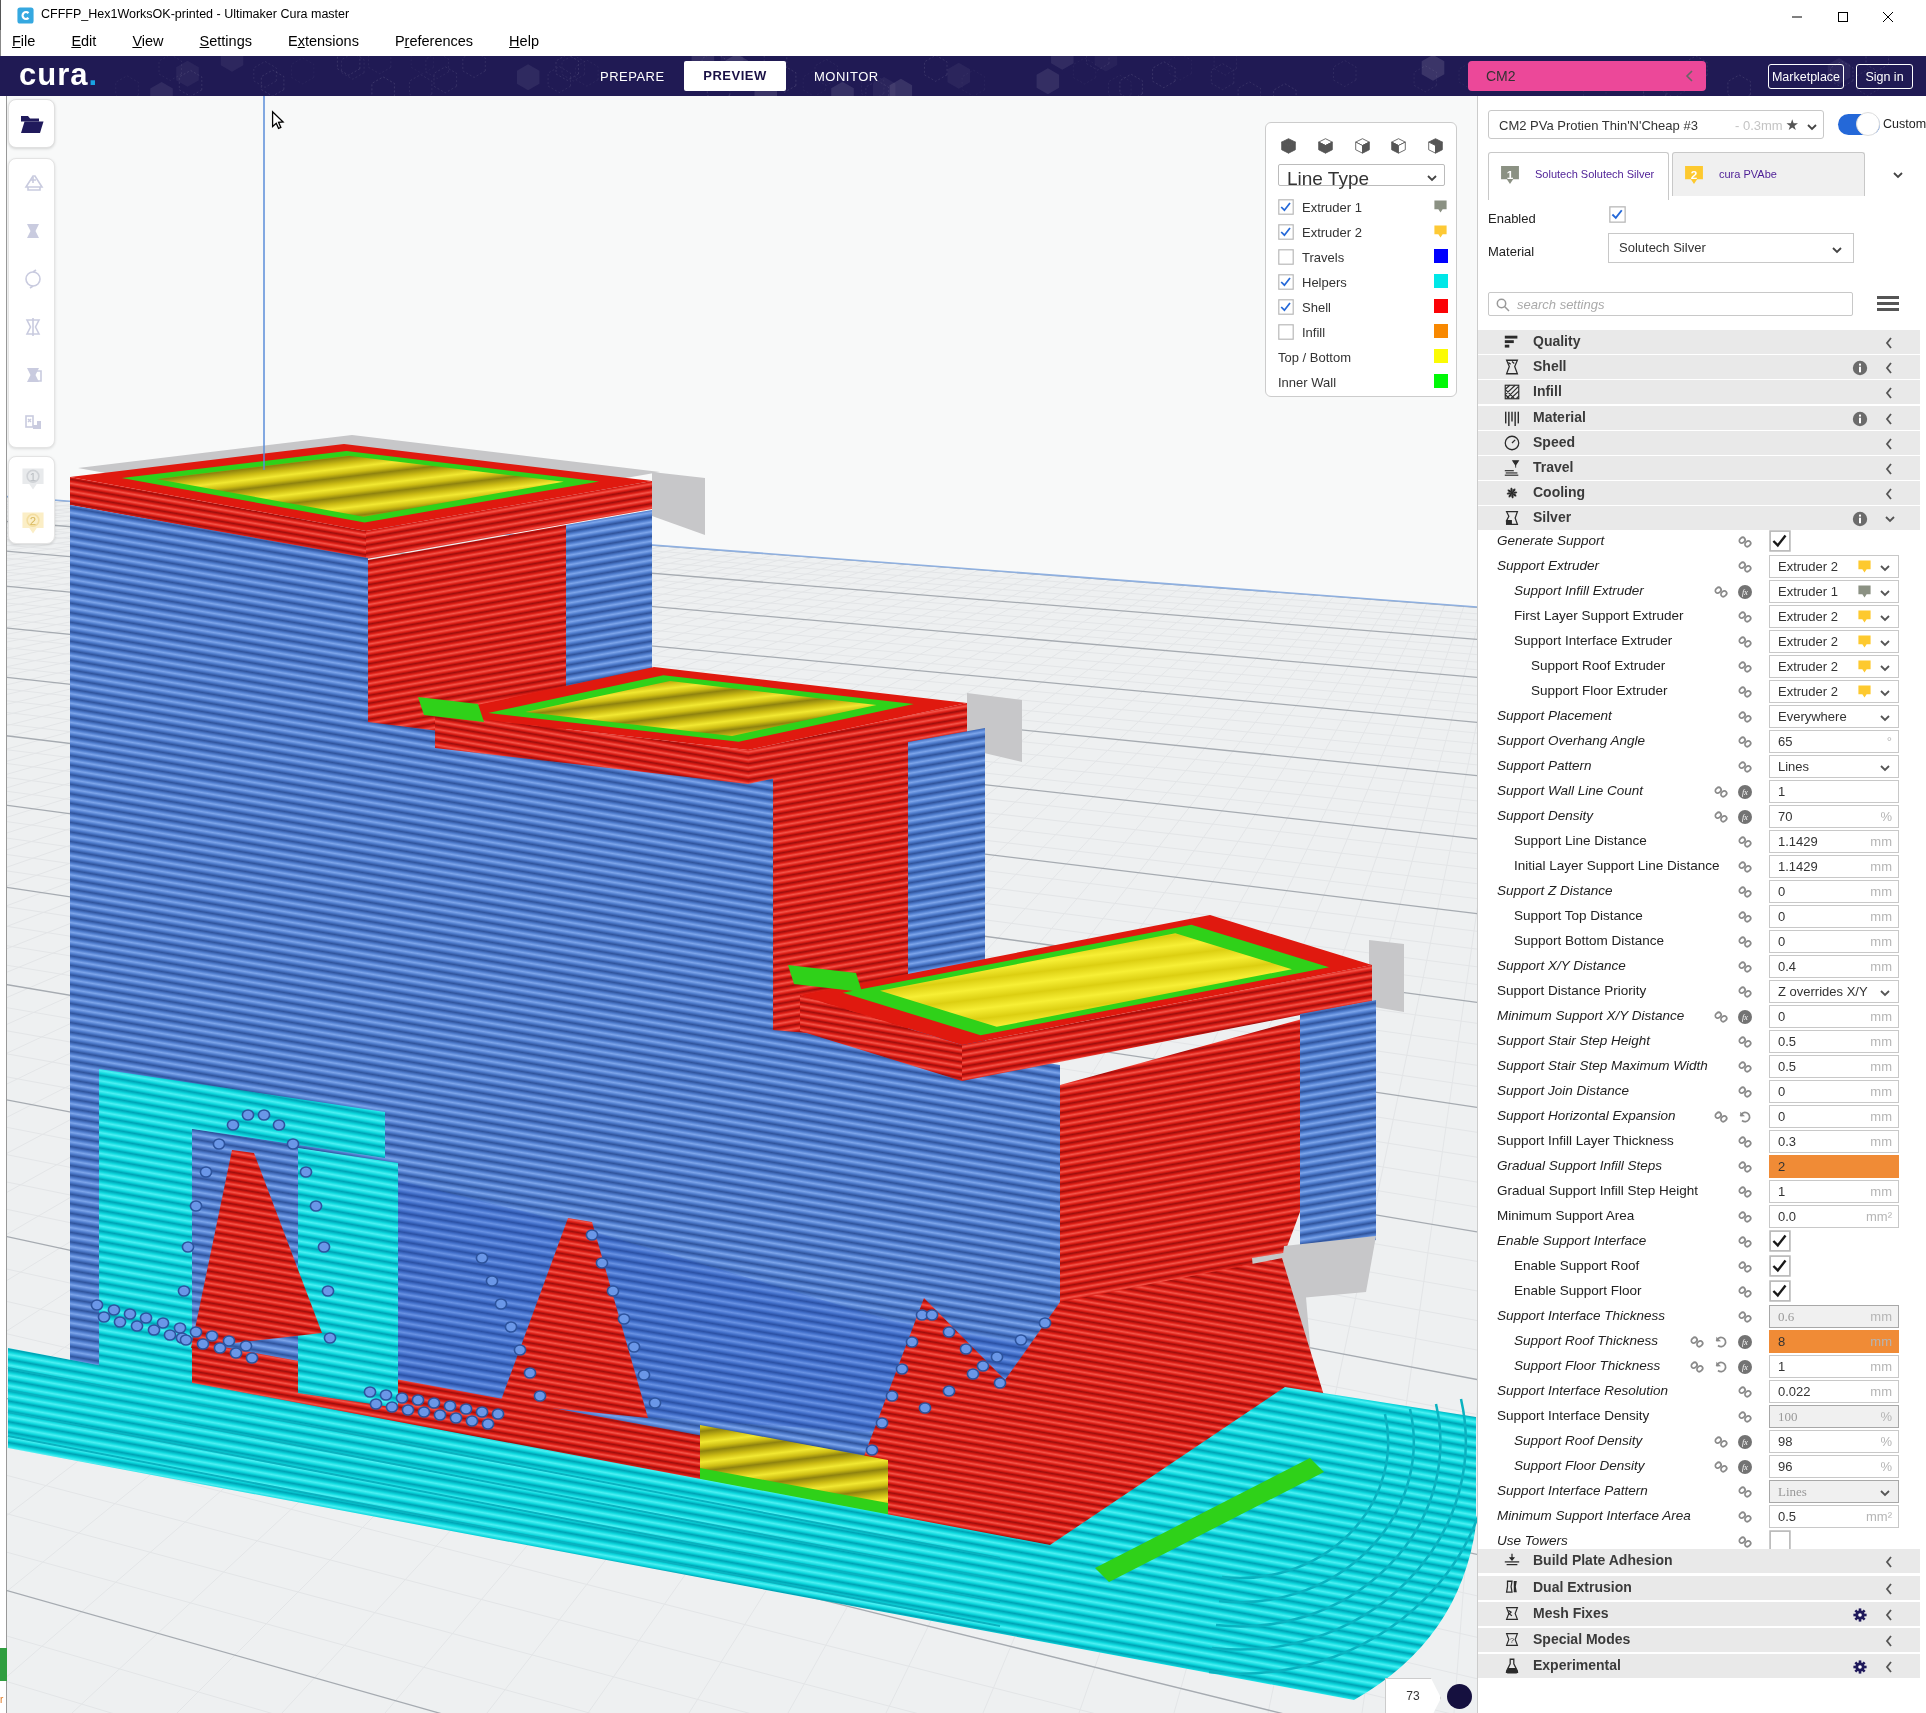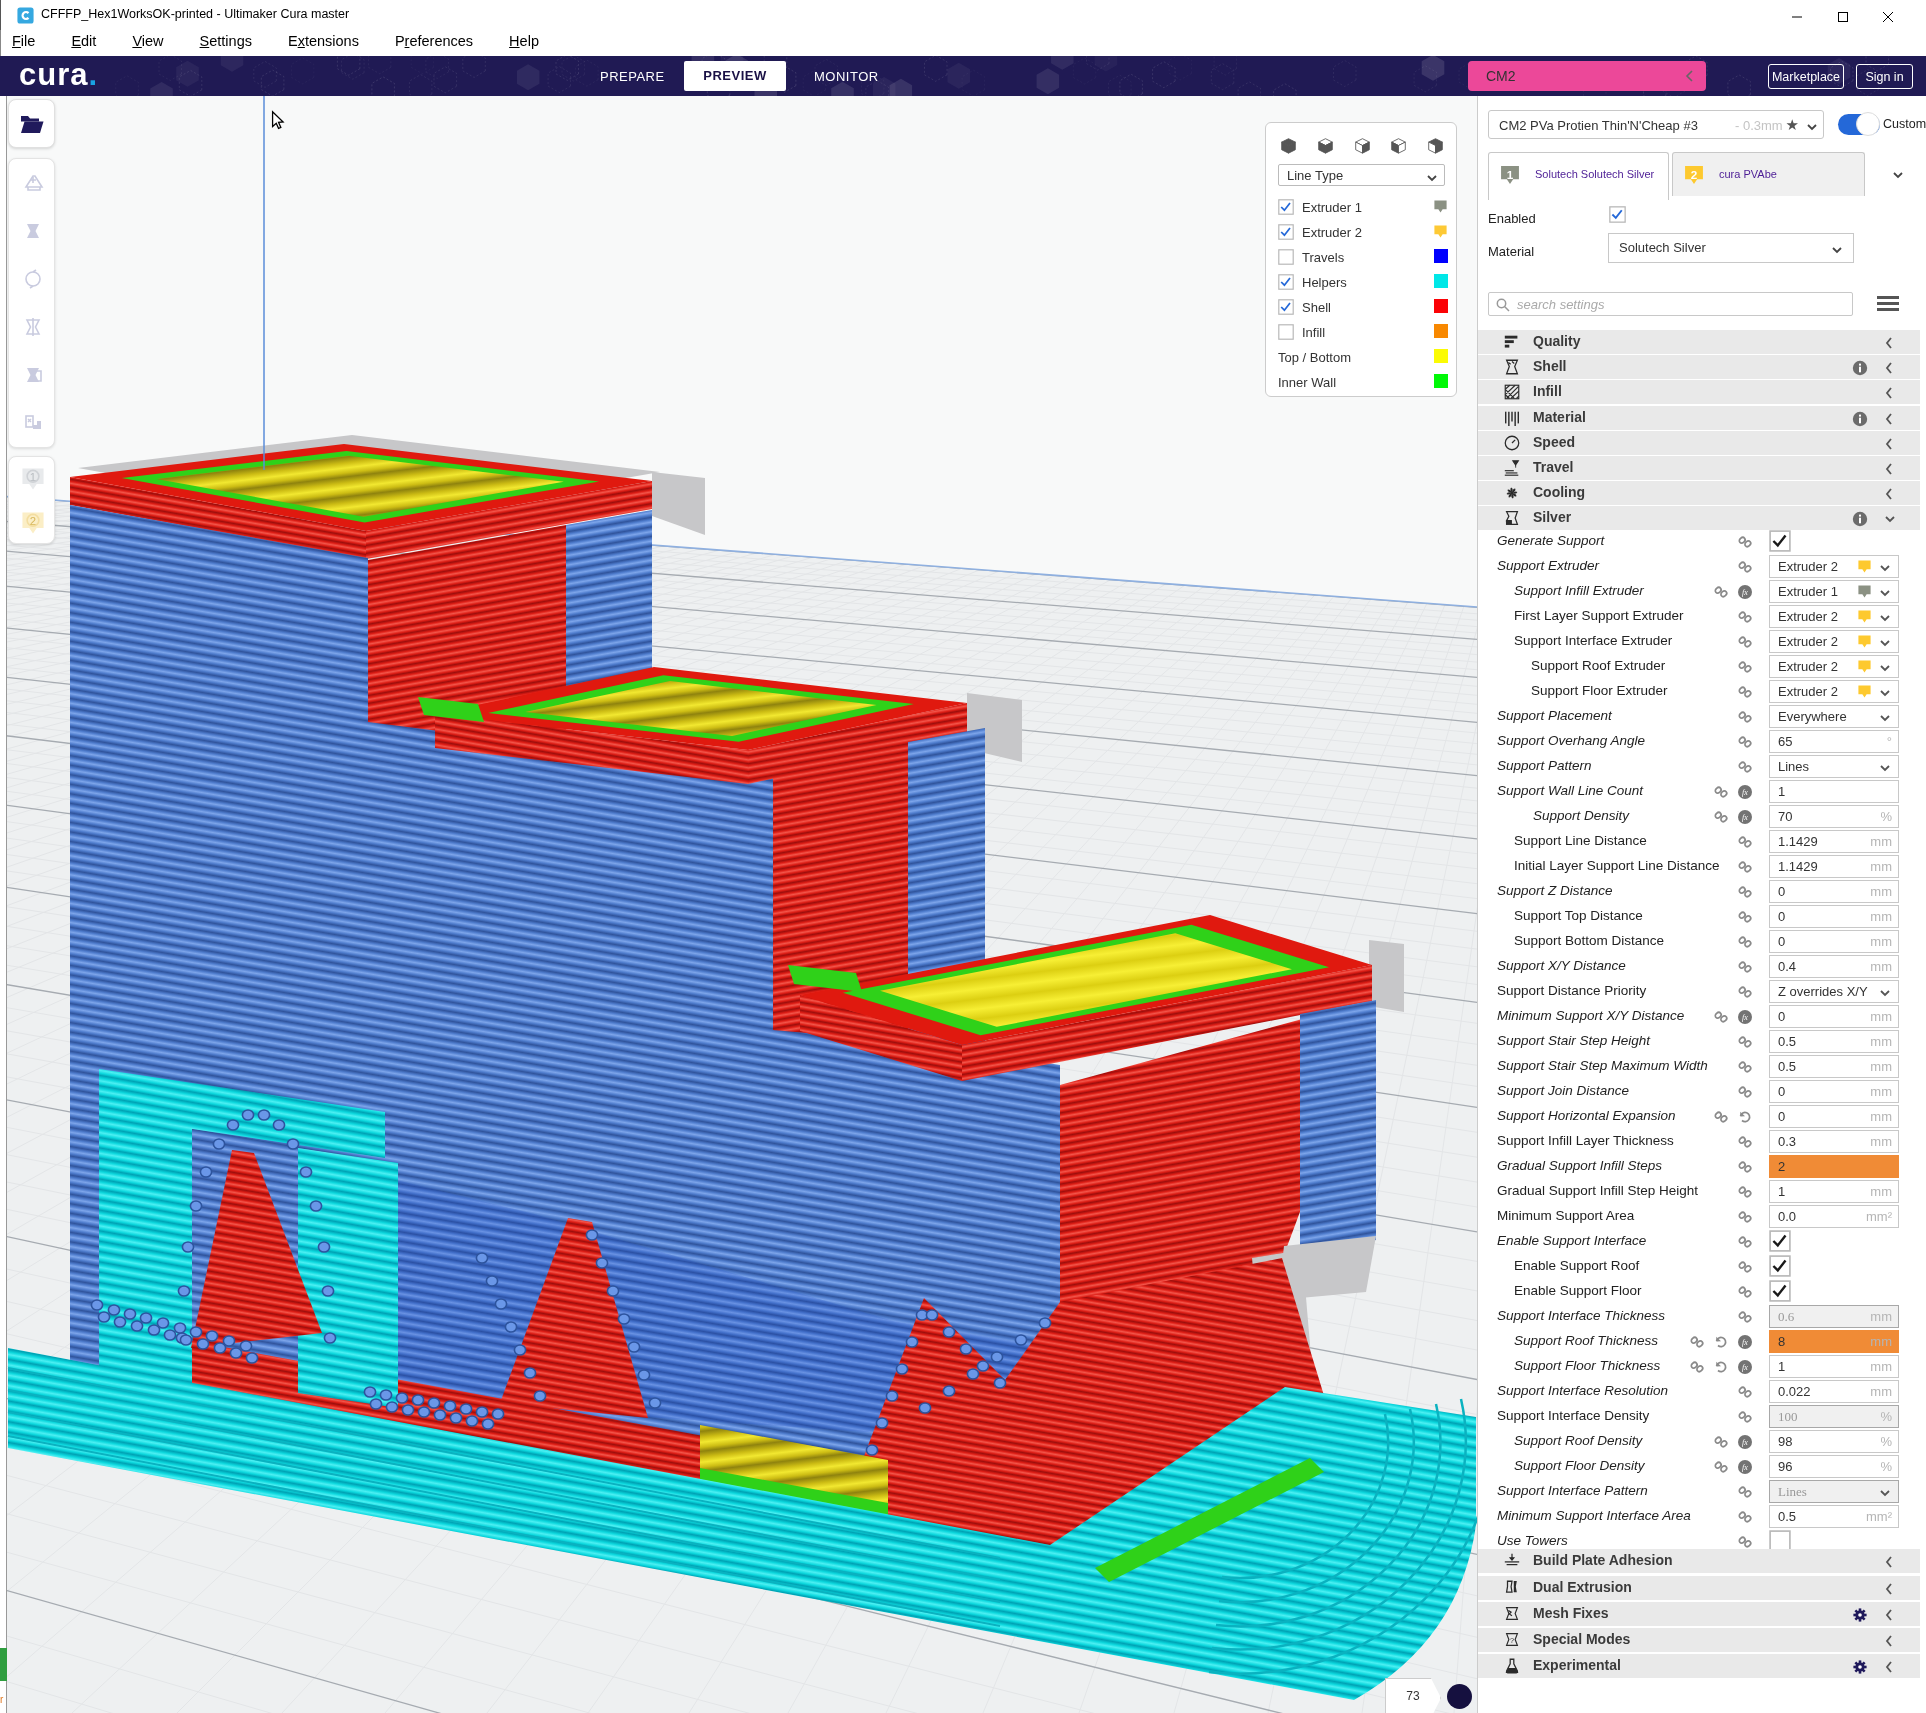--- a/index.html
+++ b/index.html
@@ -34,21 +34,21 @@
 .toolgrp { position:absolute; left:8px; top:62px; width:47px; height:290px; background:#fff; border:1px solid #e4e4e4; border-radius:8px; box-shadow:0 1px 3px rgba(0,0,0,0.12); }
 .tcell { width:47px; height:48px; position:relative; }
 .tcell svg { position:absolute; left:50%; top:50%; transform:translate(-50%,-50%); }
 .extgrp { position:absolute; left:8px; top:360px; width:47px; height:88px; background:#fff; border:1px solid #e4e4e4; border-radius:8px; box-shadow:0 1px 3px rgba(0,0,0,0.12); }
 .extgrp .tcell { height:44px; }
 
 
 .legend { position:absolute; left:1265px; top:26px; width:192px; height:275px; background:#fff; border:1px solid #ccc; border-radius:6px; }
 .cubes { position:absolute; left:14px; top:14px; width:164px; display:flex; justify-content:space-between; }
 .ltdd { position:absolute; left:12px; top:41px; width:167px; height:22px; border:1px solid #bbb; border-radius:2px; background:#fff; }
-.ltdd span:first-child { position:absolute; left:8px; top:3px; font-size:13px; color:#333; }
+.ltdd span:first-child { position:absolute; left:8px; top:3px; font-size:19px; color:#333; }
 .ltdd .ddc { position:absolute; right:4px; top:3px; }
 .lrow { position:absolute; left:0; width:192px; height:22px; }
 .llbl { position:absolute; top:3px; font-size:13px; color:#333; }
 .lsw { position:absolute; right:10px; top:2px; }
 .lsq { display:inline-block; width:14px; height:14px; }
 
 
 .slider73 { position:absolute; left:1385px; top:1582px; width:56px; height:40px; background:#fff; border:1px solid #ccc; font-size:12px; color:#333; text-align:center; line-height:34px; clip-path:polygon(0 0, 82% 0, 100% 50%, 82% 100%, 0 100%); }
 .sliderdot { position:absolute; left:1447px; top:1588px; width:25px; height:25px; border-radius:50%; background:#15103f; }
 
@@ -1221,21 +1221,21 @@
         </svg></span>
       <span class="sic" style="left:259px"><svg class="ic" viewBox="0 0 16 16">
           <circle cx="8" cy="8" r="7" fill="#737373"></circle>
           <text x="8" y="11" font-size="8" font-style="italic" fill="#fff" text-anchor="middle" font-family="Liberation Serif">fx</text>
         </svg></span>
       <span class="sin">
         <span class="val">1</span>
       </span>
     </div>
     <div class="srow" style="top:708px">
-      <span class="slbl" style="left:19px;font-style:italic;margin-left:36px;">Support Density</span>
+      <span class="slbl" style="left:19px;font-style:italic;">Support Density</span>
       <span class="sic" style="left:235px"><svg class="ic" viewBox="0 0 16 16">
           <g fill="none" stroke="#8a8a8a" stroke-width="1.7">
             <ellipse cx="5.2" cy="6.2" rx="3.1" ry="2.5" transform="rotate(-40 5.2 6.2)"></ellipse>
             <ellipse cx="10.8" cy="9.8" rx="3.1" ry="2.5" transform="rotate(-40 10.8 9.8)"></ellipse>
           </g>
         </svg></span>
       <span class="sic" style="left:259px"><svg class="ic" viewBox="0 0 16 16">
           <circle cx="8" cy="8" r="7" fill="#737373"></circle>
           <text x="8" y="11" font-size="8" font-style="italic" fill="#fff" text-anchor="middle" font-family="Liberation Serif">fx</text>
         </svg></span>

